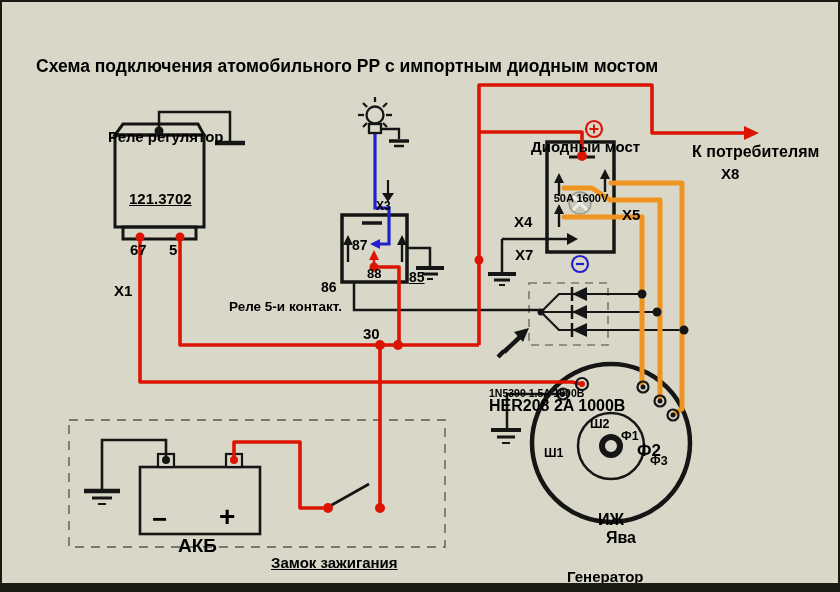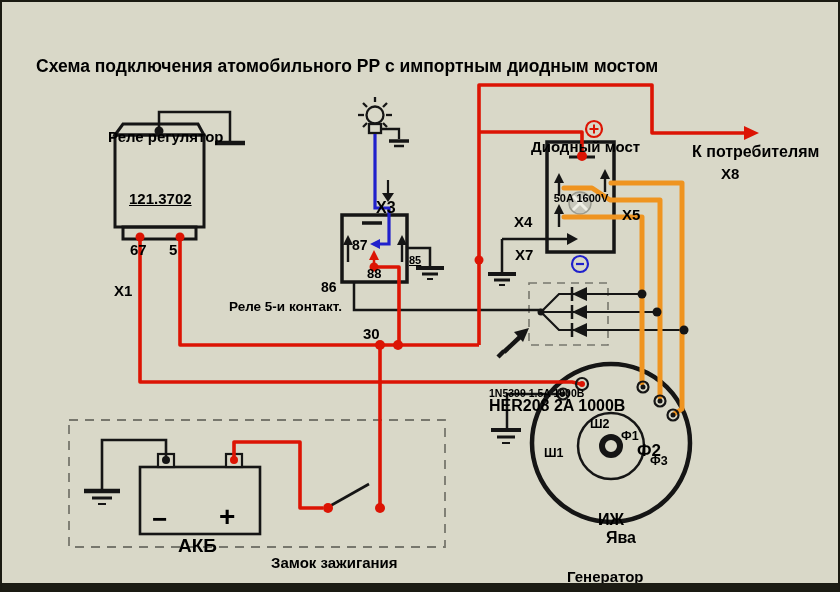--- a/index.html
+++ b/index.html
@@ -221,26 +221,26 @@
   </svg>
 
   <div class="lbl" style="left:34px;top:15px;font-size:17.5px;">Схема подключения атомобильного РР с импортным диодным мостом</div>
 
   <div class="lbl" style="left:106px;top:87px;font-size:15px;">Реле регулятор</div>
   <div class="lbl" style="left:127px;top:149px;font-size:15px;text-decoration:underline;">121.3702</div>
   <div class="lbl" style="left:128px;top:200px;font-size:15px;">67</div>
   <div class="lbl" style="left:167px;top:200px;font-size:15px;">5</div>
   <div class="lbl" style="left:112px;top:241px;font-size:15px;">X1</div>
 
-  <div class="lbl" style="left:374px;top:158px;font-size:16px;">X3</div>
+  <div class="lbl" style="left:374px;top:158px;font-size:12px;">X3</div>
 
   <div class="lbl" style="left:350px;top:196px;font-size:14px;">87</div>
   <div class="lbl" style="left:319px;top:238px;font-size:14px;">86</div>
   <div class="lbl" style="left:365px;top:225px;font-size:13px;">88</div>
-  <div class="lbl" style="left:407px;top:213px;font-size:11px;text-decoration:underline;">85</div>
+  <div class="lbl" style="left:407px;top:228px;font-size:14px;text-decoration:underline;">85</div>
   <div class="lbl" style="left:361px;top:284px;font-size:15px;">30</div>
   <div class="lbl" style="left:227px;top:258px;font-size:13.5px;">Реле 5-и контакт.</div>
 
   <div class="lbl" style="left:529px;top:97px;font-size:15px;">Диодный мост</div>
   <div class="lbl" style="left:546px;top:151px;width:66px;text-align:center;font-size:11px;">50A 1600V</div>
   <div class="lbl" style="left:512px;top:172px;font-size:15px;">X4</div>
   <div class="lbl" style="left:620px;top:165px;font-size:15px;">X5</div>
   <div class="lbl" style="left:513px;top:205px;font-size:15px;">X7</div>
 
   <div class="lbl" style="left:690px;top:102px;font-size:16px;">К потребителям</div>
@@ -255,16 +255,16 @@
   <div class="lbl" style="left:635px;top:400px;font-size:17px;">Ф2</div>
   <div class="lbl" style="left:648px;top:413px;font-size:12.5px;">Ф3</div>
   <div class="lbl" style="left:584px;top:470px;width:50px;text-align:center;font-size:16px;">ИЖ</div>
   <div class="lbl" style="left:584px;top:488px;width:50px;text-align:right;font-size:16px;">Ява</div>
   <div class="lbl" style="left:565px;top:527px;font-size:15px;">Генератор</div>
 
   <div class="lbl" style="left:176px;top:494px;font-size:19px;">АКБ</div>
   <div class="lbl" style="left:150px;top:464px;font-size:26px;">−</div>
   <div class="lbl" style="left:217px;top:460px;font-size:28px;">+</div>
 
-  <div class="lbl" style="left:269px;top:513px;font-size:15px;">Замок зажигания</div>
+  <div class="lbl" style="left:269px;top:513px;font-size:15px;text-decoration:underline;">Замок зажигания</div>
 
   <div id="bottom-bar"></div>
 </div>
 
 </body></html>

